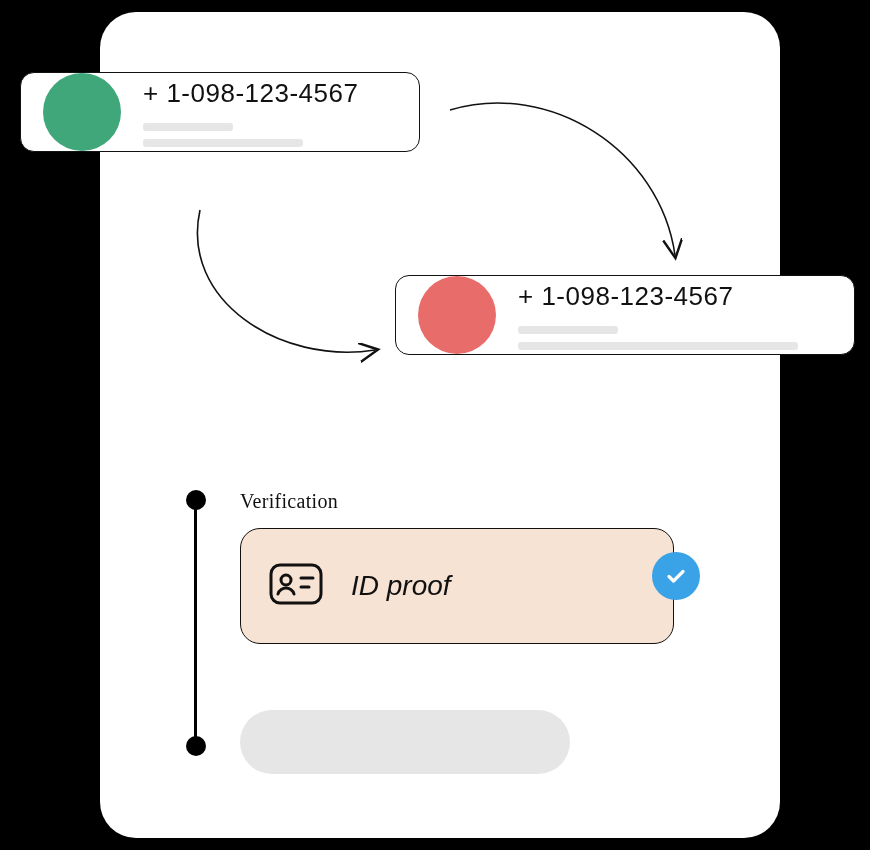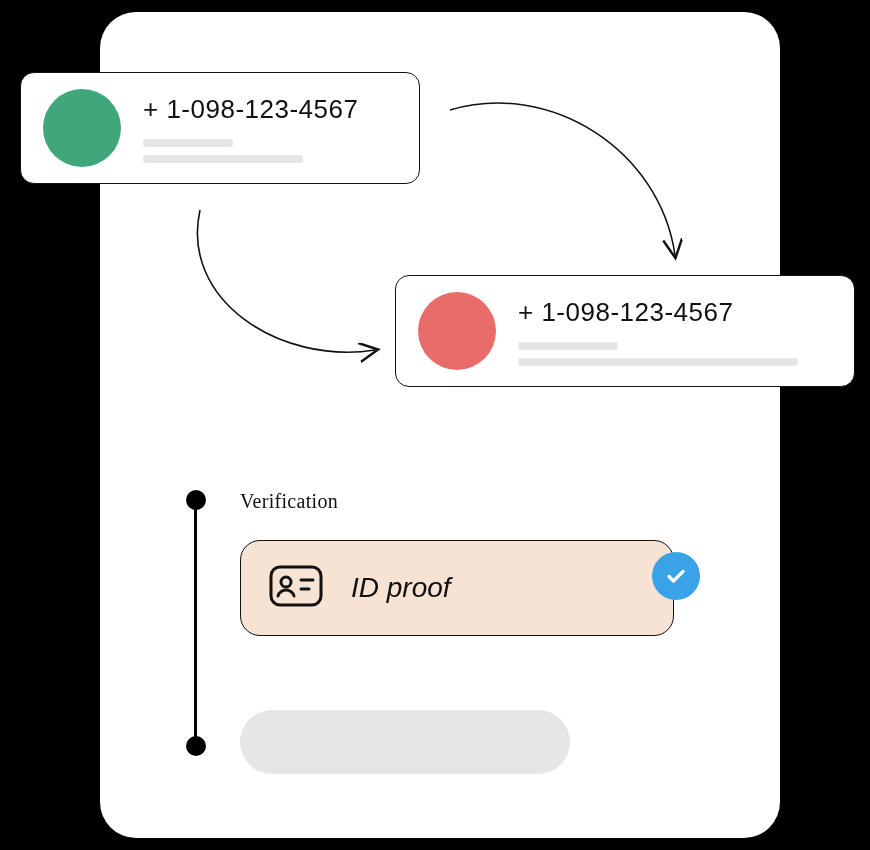--- a/index.html
+++ b/index.html
@@ -26,21 +26,21 @@
     background: #fff;
     border-radius: 36px;
   }
   .card {
     position: absolute;
     background: #fff;
     border: 1.5px solid #111;
     border-radius: 14px;
     display: flex;
     align-items: center;
-    padding: 16px 22px;
+    padding: 0 22px;
     gap: 22px;
   }
   .card .avatar {
     width: 78px;
     height: 78px;
     border-radius: 50%;
     flex: 0 0 78px;
   }
   .card .text-col {
     display: flex;
@@ -172,21 +172,21 @@
     </defs>
     <path d="M30,10 C10,100 110,165 205,150" fill="none" stroke="#111" stroke-width="1.6" marker-end="url(#ah2)"></path>
   </svg>
 
   <div class="timeline-dot" style="left:186px; top:490px;"></div>
   <div class="timeline-line" style="left:194px; top:508px; height:230px;"></div>
   <div class="timeline-dot" style="left:186px; top:736px;"></div>
 
   <div class="section-label" style="left:240px; top:490px;font-family:Liberation Serif, serif;">Verification</div>
 
-  <div class="id-card" style="left:240px; top:540px; width:434px; height:96px;">
+  <div class="id-card" style="left:240px; top:528px; width:434px; height:116px;">
     <span>
       <svg width="54" height="42" viewBox="0 0 54 42" fill="none">
         <rect x="2" y="2" width="50" height="38" rx="9" stroke="#111" stroke-width="3"></rect>
         <circle cx="17" cy="17" r="5" stroke="#111" stroke-width="3"></circle>
         <path d="M9 31c1-4 5-6 8-6s7 2 8 6" stroke="#111" stroke-width="3" stroke-linecap="round"></path>
         <line x1="32" y1="15" x2="44" y2="15" stroke="#111" stroke-width="3" stroke-linecap="round"></line>
         <line x1="32" y1="24" x2="40" y2="24" stroke="#111" stroke-width="3" stroke-linecap="round"></line>
       </svg>
     </span>
     <span class="id-label">ID proof</span>

